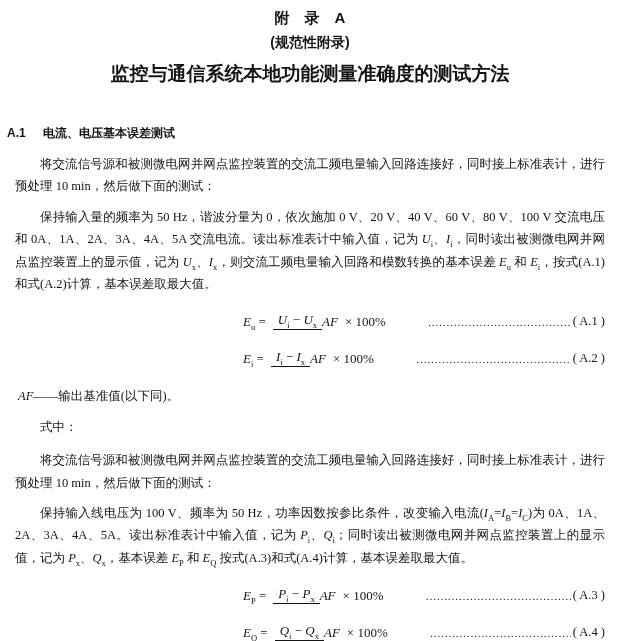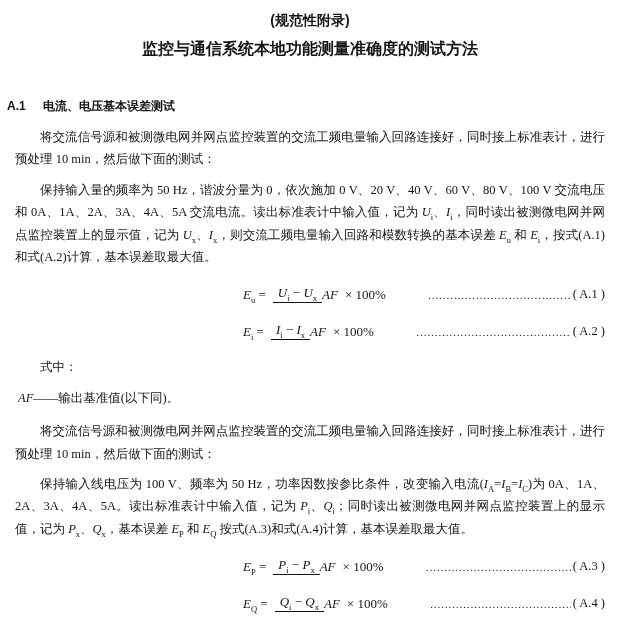--- a/index.html
+++ b/index.html
@@ -14,21 +14,21 @@
     text-align:center;font-weight:bold;font-size:15px;
     font-family:"Liberation Sans","DejaVu Sans",sans-serif;
     margin-top:3px;
   }
   .title2{
     text-align:center;font-weight:bold;font-size:14px;
     font-family:"Liberation Sans","DejaVu Sans",sans-serif;
     margin-top:6px;
   }
   .title3{
-    text-align:center;font-weight:bold;font-size:16px;
+    text-align:center;font-weight:bold;font-size:19px;
     font-family:"Liberation Sans","DejaVu Sans",sans-serif;
     margin-top:9px;
   }
   .heading{
     font-weight:bold;font-size:12px;
     font-family:"Liberation Sans","DejaVu Sans",sans-serif;
     margin-top:38px;
   }
   .heading.second{margin-top:16px;}
   .heading .hnum{margin-right:14px;}
@@ -61,20 +61,21 @@
     margin-left:42px;margin-right:2px;
     font-size:11px;letter-spacing:0px;color:#141414;
   }
   .f-label{white-space:nowrap;font-size:12.5px;}
 </style>
 </head>
 <body>
 
 <div class="page">
 
+  <div class="title1">附　录　A</div>
   <div class="title2">(规范性附录)</div>
   <div class="title3">监控与通信系统本地功能测量准确度的测试方法</div>
 
   <div class="heading">
     <span class="hnum">A.1</span>
     <span class="htext">电流、电压基本误差测试</span>
   </div>
 
   <p class="para first">将交流信号源和被测微电网并网点监控装置的交流工频电量输入回路连接好，同时接上标准表计，进行预处理 10 min，然后做下面的测试：</p>
   <p class="para">保持输入量的频率为 50 Hz，谐波分量为 0，依次施加 0 V、20 V、40 V、60 V、80 V、100 V 交流电压和 0A、1A、2A、3A、4A、5A 交流电流。读出标准表计中输入值，记为 <span class="var">U</span><sub>i</sub>、<span class="var">I</span><sub>i</sub>，同时读出被测微电网并网点监控装置上的显示值，记为 <span class="var">U</span><sub>x</sub>、<span class="var">I</span><sub>x</sub>，则交流工频电量输入回路和模数转换的基本误差 <span class="var">E</span><sub>u</sub> 和 <span class="var">E</span><sub>i</sub>，按式(A.1)和式(A.2)计算，基本误差取最大值。</p>
@@ -99,22 +100,22 @@
           <span class="num"><span class="var">I</span><sub>i</sub> − <span class="var">I</span><sub>x</sub></span>
           <span class="den"><span class="var">AF</span></span>
         </span>
         <span class="f-suffix">× 100%</span>
       </span>
       <span class="f-dots">…………………………………………………………</span>
       <span class="f-label">( A.2 )</span>
     </div>
   </div>
 
+  <p class="para af-line"><span class="var">AF</span>——输出基准值(以下同)。</p>
   <p class="para where">式中：</p>
-  <p class="para af-line"><span class="var">AF</span>——输出基准值(以下同)。</p>
 
 
   <p class="para first">将交流信号源和被测微电网并网点监控装置的交流工频电量输入回路连接好，同时接上标准表计，进行预处理 10 min，然后做下面的测试：</p>
   <p class="para">保持输入线电压为 100 V、频率为 50 Hz，功率因数按参比条件，改变输入电流(<span class="var">I</span><sub>A</sub>=<span class="var">I</span><sub>B</sub>=<span class="var">I</span><sub>C</sub>)为 0A、1A、2A、3A、4A、5A。读出标准表计中输入值，记为 <span class="var">P</span><sub>i</sub>、<span class="var">Q</span><sub>i</sub>；同时读出被测微电网并网点监控装置上的显示值，记为 <span class="var">P</span><sub>x</sub>、<span class="var">Q</span><sub>x</sub>，基本误差 <span class="var">E</span><sub>P</sub> 和 <span class="var">E</span><sub>Q</sub> 按式(A.3)和式(A.4)计算，基本误差取最大值。</p>
 
   <div class="formula-block">
     <div class="formula-row">
       <span class="f-math">
         <span class="f-lhs"><span class="var">E</span><sub>P</sub> = </span>
         <span class="frac">

